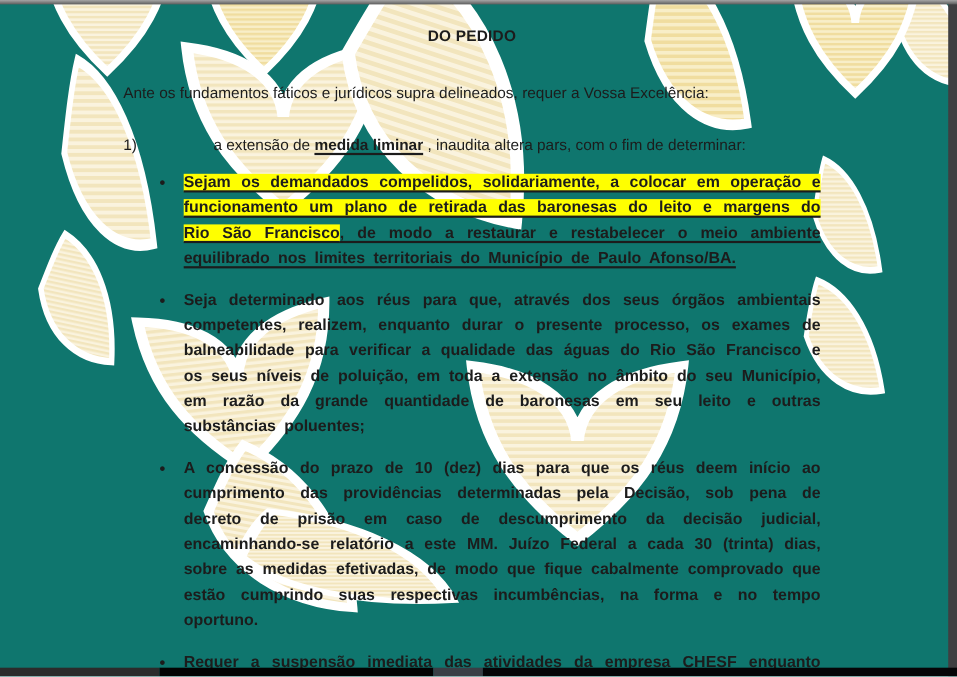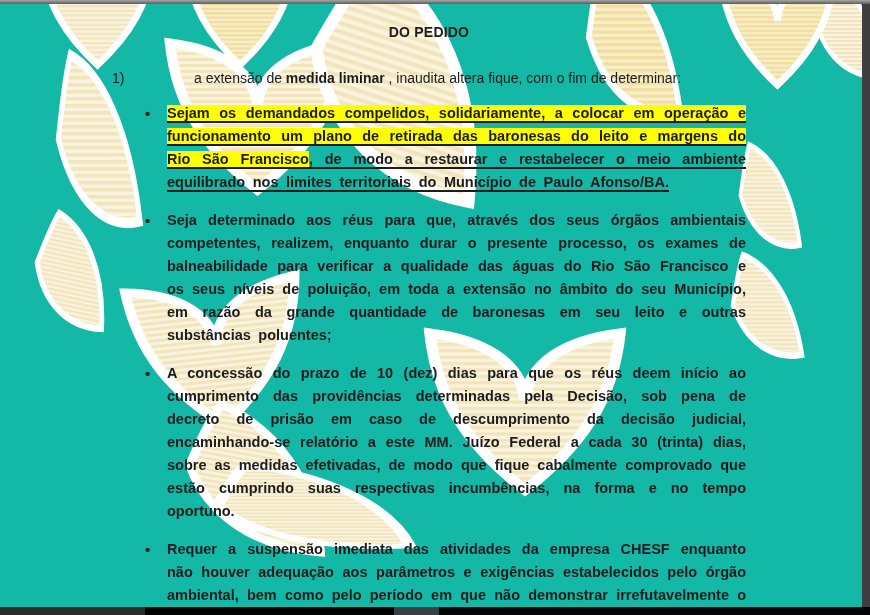--- a/index.html
+++ b/index.html
@@ -1,18 +1,18 @@
 <!DOCTYPE html>
 <html><head>
 <meta charset="utf-8">
 <style>
   html,body{margin:0;padding:0;background:#ffffff;}
   .screen{
     position:relative;width:870px;height:615px;overflow:hidden;
-    background:#14b8a6;font-family:"Liberation Sans",sans-serif;
+    background:#0f766e;font-family:"Liberation Sans",sans-serif;
     color:#1c1c1c;
   }
   
   .top-edge{position:absolute;top:0;left:0;width:870px;height:4px;
     background:linear-gradient(#a6a6a6,#5c5c5c);z-index:6;}
   .right-edge{position:absolute;top:0;right:0;width:8px;height:615px;
     background:linear-gradient(#8a8a8a 0 4px,#3f3f41 4px);z-index:5;}
   .bottom-bar{position:absolute;bottom:0;left:0;width:870px;height:8px;
     display:flex;z-index:6;}
   .bottom-bar .seg1{width:145px;background:#2b2b2b;}
@@ -21,21 +21,21 @@
   .bottom-bar .seg4{flex:1;background:#050507;}
   
   .watermark{position:absolute;top:0;left:0;z-index:0;}
   
   .content{position:absolute;left:112px;top:0;width:634px;z-index:2;}
   .doc-title{margin-top:24px;text-align:center;font-weight:bold;
     font-size:14px;letter-spacing:.2px;}
   .intro{margin-top:35px;font-size:14px;line-height:18px;}
   .numbered{margin-top:28px;font-size:14px;line-height:20px;}
   .numbered .num{display:inline-block;width:82px;}
-  .numbered .em{font-weight:bold;
+  .numbered .em{font-weight:bold;text-decoration:underline;
     text-underline-offset:3px;text-decoration-thickness:1.5px;}
   ul.bullets{list-style:none;margin:14px 0 0 0;padding:0;}
   ul.bullets li{
     position:relative;margin:0 0 15px 33px;padding-left:22px;
     font-size:14.5px;font-weight:bold;
     line-height:23px;text-align:justify;word-spacing:3.5px;
   }
   ul.bullets li::before{
     content:"\2022";position:absolute;left:0;top:0;
     font-style:normal;font-size:15px;
@@ -78,23 +78,24 @@
       <path fill="url(#gs2)" transform="translate(185 -45) scale(1.1)" d="M50 100 C22 74 4 46 0 2 C28 6 48 20 50 44 C52 20 72 6 100 2 C96 46 78 74 50 100 Z"></path>
       <path fill="url(#gs2)" transform="translate(425 -55) scale(0.55)" d="M18 0 C55 10 88 42 100 95 C60 100 22 84 4 48 C8 30 12 12 18 0 Z"></path>
       <path fill="url(#gs2)" transform="translate(585 -40) scale(0.95 1.6)" d="M18 0 C55 10 88 42 100 95 C60 100 22 84 4 48 C8 30 12 12 18 0 Z"></path>
       <path fill="url(#gs2)" transform="translate(720 -30) scale(1.15)" d="M50 100 C22 74 4 46 0 2 C28 6 48 20 50 44 C52 20 72 6 100 2 C96 46 78 74 50 100 Z"></path>
     </g>
   </svg>
 
   <div class="content">
     <div class="doc-title">DO PEDIDO</div>
 
+    <div class="intro">Ante os fundamentos fáticos e jurídicos supra delineados, requer a Vossa Excelência:</div>
 
     <div class="numbered">
-      <span class="num">1)</span><span>a extensão de </span><span class="em">medida liminar</span><span> , inaudita altera fique, com o fim de determinar:</span>
+      <span class="num">1)</span><span>a extensão de </span><span class="em">medida liminar</span><span> , inaudita altera pars, com o fim de determinar:</span>
     </div>
 
     <ul class="bullets">
       <li class="underlined">
         <span class="hl">Sejam os demandados compelidos, solidariamente, a colocar em operação e funcionamento um plano de retirada das baronesas do leito e margens do Rio São Francisco</span><span>, de modo a restaurar e restabelecer o meio ambiente equilibrado nos limites territoriais do Município de Paulo Afonso/BA.</span>
       </li>
       <li>
         <span>Seja determinado aos réus para que, através dos seus órgãos ambientais competentes, realizem, enquanto durar o presente processo, os exames de balneabilidade para verificar a qualidade das águas do Rio São Francisco e os seus níveis de poluição, em toda a extensão no âmbito do seu Município, em razão da grande quantidade de baronesas em seu leito e outras substâncias poluentes;</span>
       </li>
       <li>

